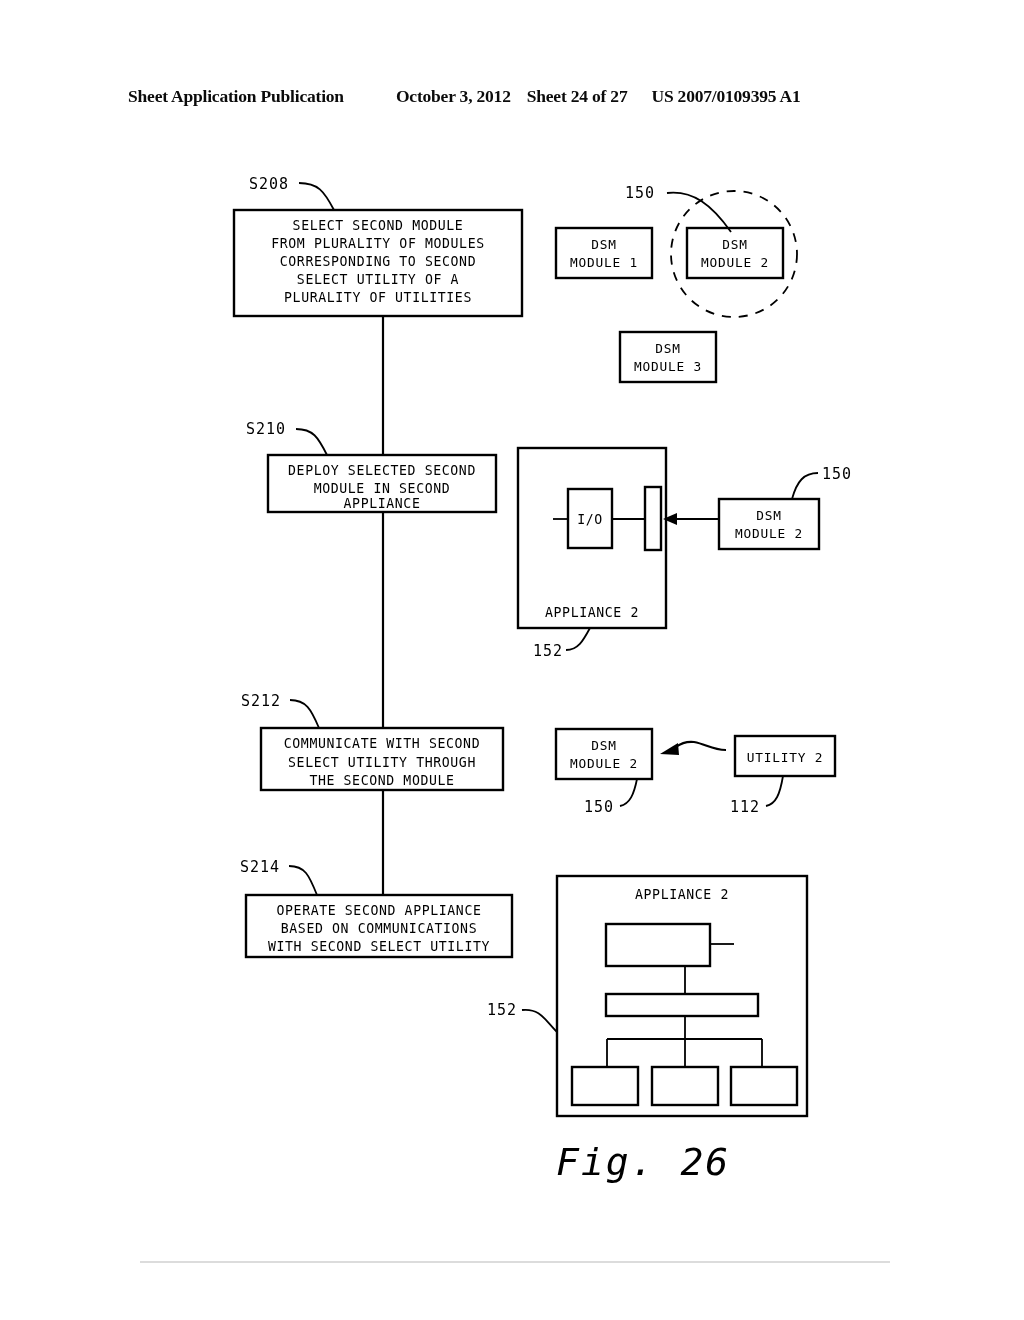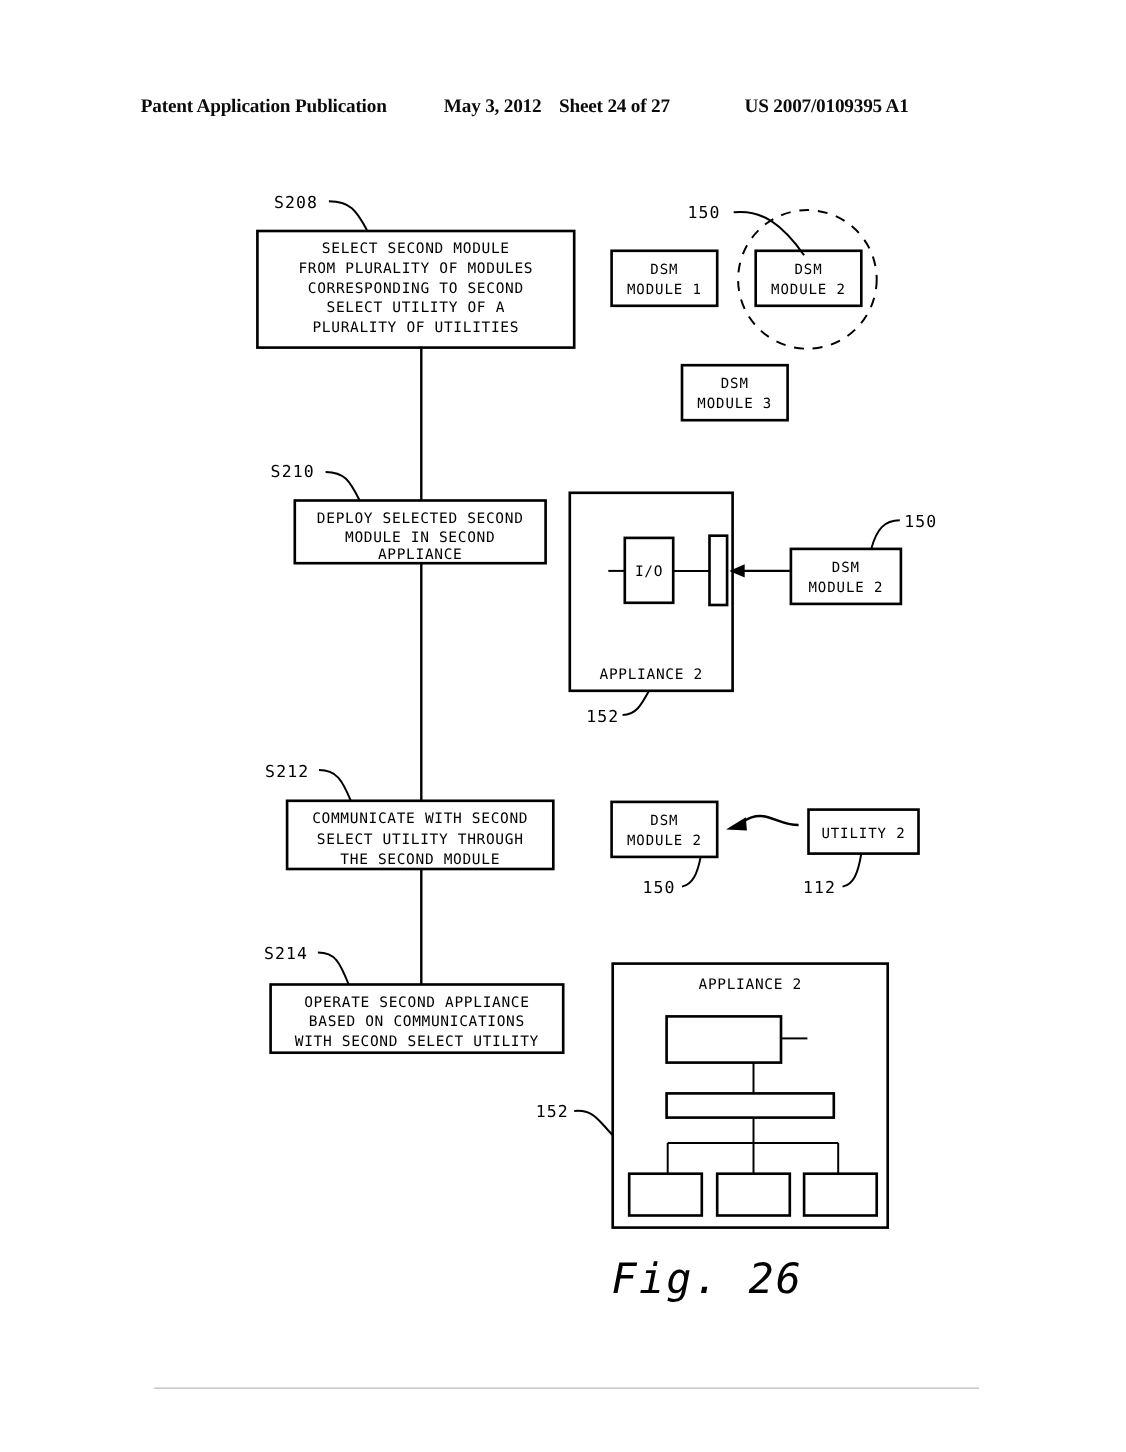--- a/index.html
+++ b/index.html
@@ -35,21 +35,21 @@
     align-items: baseline;
     font-family: "Liberation Serif", serif;
     font-weight: bold;
     font-size: 17.5px;
     letter-spacing: -0.2px;
     white-space: nowrap;
     color: #0b0b0b;
   }
   .pub-header .hdr-title { margin-right: 52px; }
   .pub-header .hdr-date  { margin-right: 16px; }
-  .pub-header .hdr-sheet { margin-right: 68px; }
+  .pub-header .hdr-sheet { margin-right: 24px; }
   .pub-header .hdr-num   { }
 
   
   #figure-canvas {
     position: absolute;
     left: 0;
     top: 0;
     width: 1024px;
     height: 1320px;
   }
@@ -110,22 +110,22 @@
     stroke: #b9b9b9;
     stroke-width: 1.2;
   }
 </style>
 </head>
 <body>
 
 <div id="page">
 
   <div class="pub-header">
-    <span class="hdr-title">Patent Application Publication</span>
-    <span class="hdr-date">May 3, 2012</span>
+    <span class="hdr-title">Sheet Application Publication</span>
+    <span class="hdr-date">October 3, 2012</span>
     <span class="hdr-sheet">Sheet 24 of 27</span>
     <span class="hdr-num">US 2007/0109395 A1</span>
   </div>
 
   <svg id="figure-canvas" viewBox="0 0 1024 1320">
 
     <line class="ln" x1="383" y1="315" x2="383" y2="455"></line>
     <line class="ln" x1="383" y1="512" x2="383" y2="728"></line>
     <line class="ln" x1="383" y1="790" x2="383" y2="895"></line>
 

